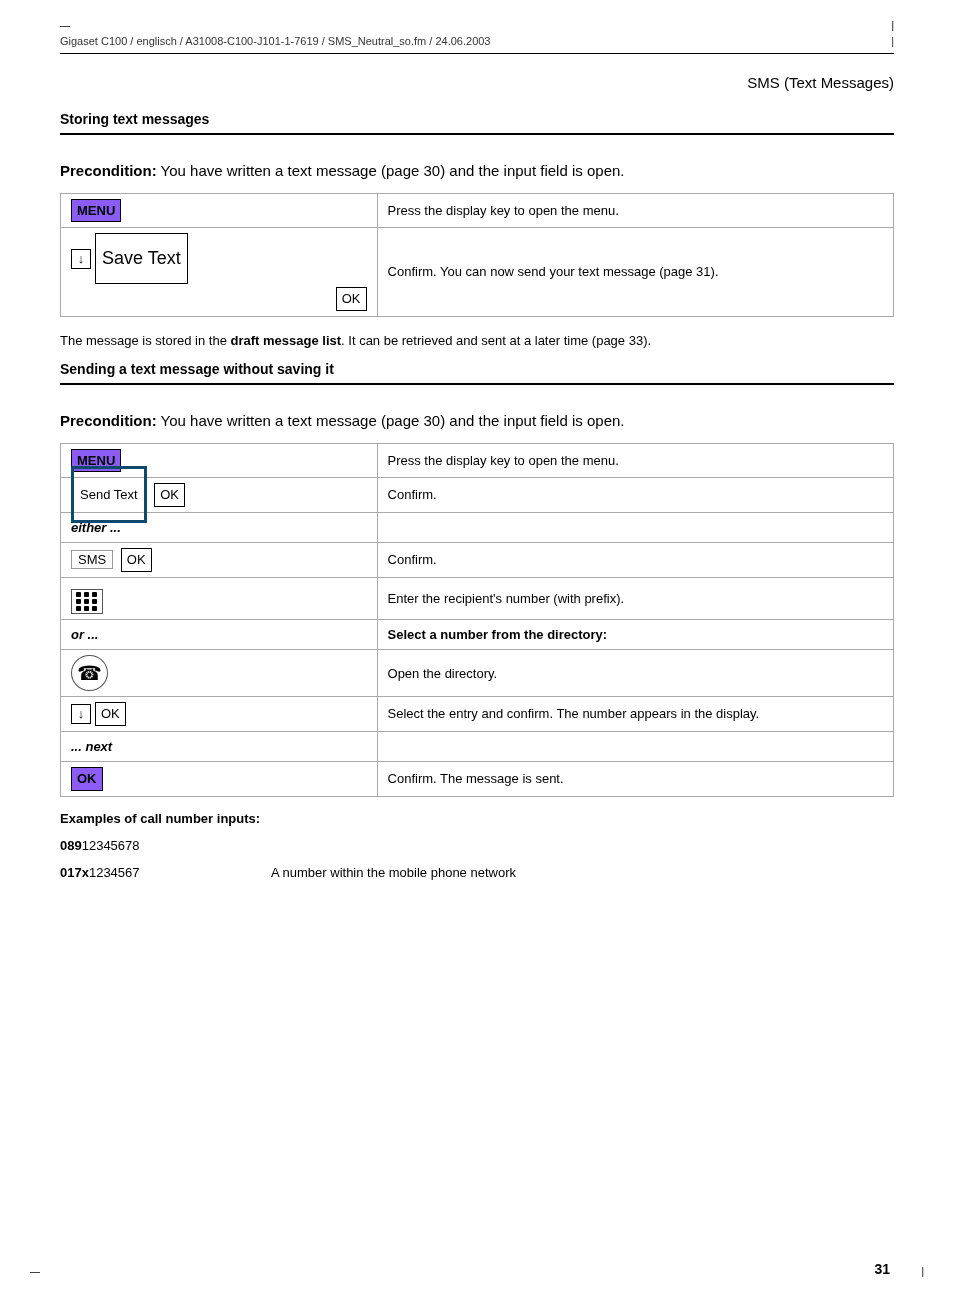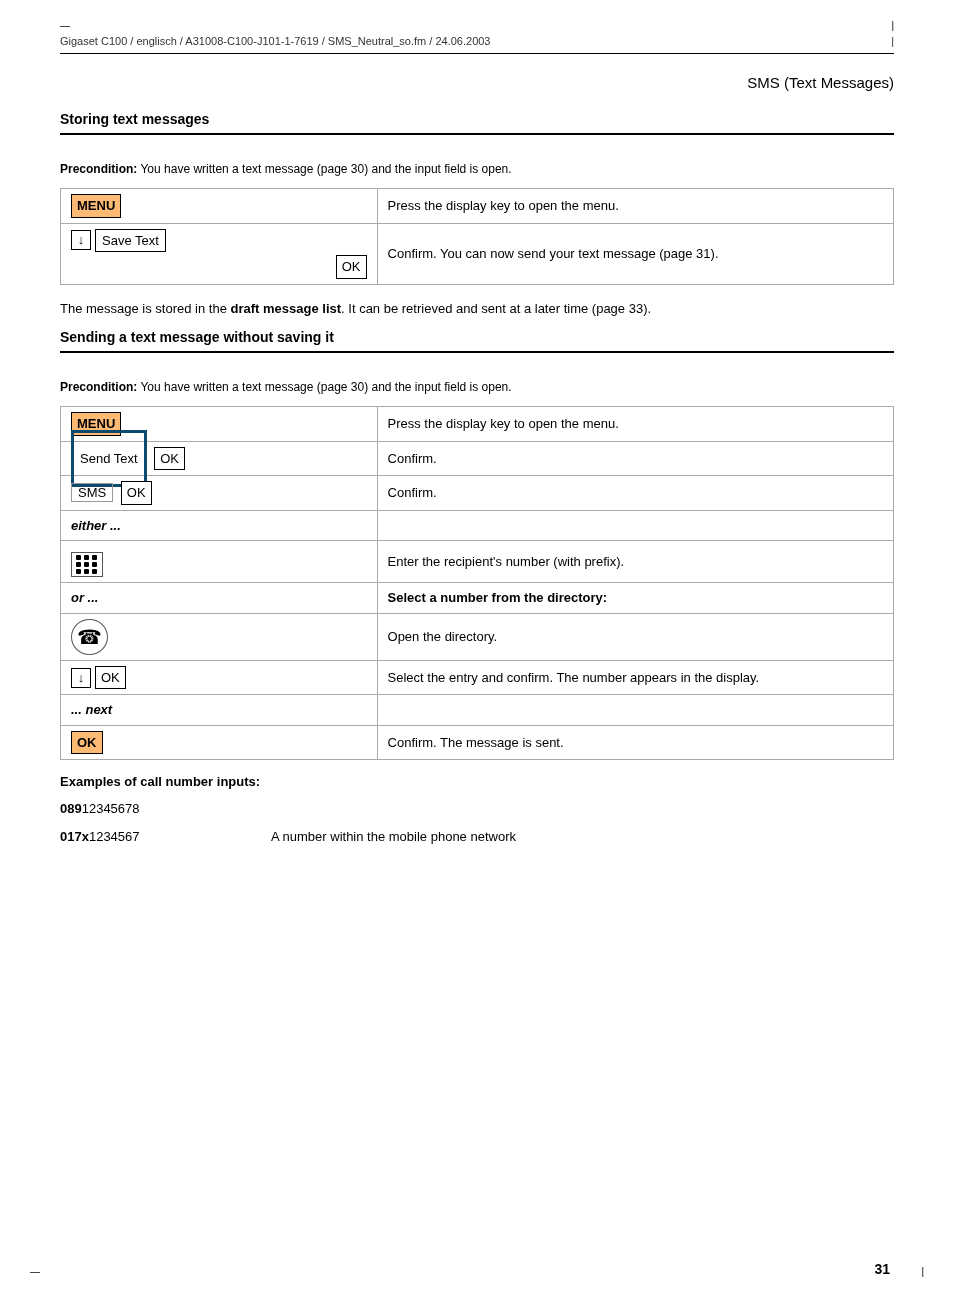--- a/index.html
+++ b/index.html
@@ -45,21 +45,21 @@
       font-size: 14px;
       font-weight: bold;
       margin-bottom: 6px;
     }
     .section-rule {
       border: none;
       border-top: 2px solid #000;
       margin-bottom: 10px;
     }
     .precondition {
-      font-size: 12px;
+      font-size: 15px;
       margin-bottom: 10px;
       line-height: 1.5;
       margin-top: 25px;
     }
     .precondition b {
       font-weight: bold;
     }
     table.steps {
       width: 100%;
       border-collapse: collapse;
@@ -74,21 +74,21 @@
     }
     table.steps td:first-child {
       width: 38%;
     }
     .kbd {
       display: inline-block;
       border: 1px solid #000;
       padding: 1px 5px;
       font-weight: bold;
       font-size: 13px;
-      background: #fdba74;
+      background: #8b5cf6;
     }
     .kbd-ok {
       display: inline-block;
       border: 1px solid #000;
       padding: 1px 5px;
       font-weight: normal;
       font-size: 13px;
       background: #fff;
     }
     .arrow-down {
@@ -188,21 +188,21 @@
         <td>
           <span class="kbd">MENU</span>
         </td>
         <td>Press the display key to open the menu.</td>
       </tr>
 
       <tr>
         <td>
           <div class="save-text-row">
             <span class="arrow-down">↓</span>
-            <span style="border:1px solid #000; padding: 1px 6px; font-size:13px;">Save Text</span>
+            <span style="border:1px solid #000; padding: 11px 6px; font-size:18px;">Save Text</span>
           </div>
           <div style="display:flex; justify-content:flex-end; margin-top:3px;">
             <span class="kbd-ok">OK</span>
           </div>
         </td>
         <td>Confirm. You can now send your text message (page 31).</td>
       </tr>
     </tbody>
   </table>
 
@@ -228,30 +228,30 @@
 
       <tr>
         <td>
           <span style="border:3px solid #0c4a6e; padding:18px 6px; font-size:13px; margin-right:4px;">Send Text</span>
           <span class="kbd-ok">OK</span>
         </td>
         <td>Confirm.</td>
       </tr>
 
       <tr>
+        <td style="font-weight:bold; font-style:italic;">either ...</td>
+        <td></td>
+      </tr>
+
+      <tr>
         <td>
           <span style="border:1px solid #999; padding:1px 6px; font-size:13px; margin-right:4px;">SMS</span>
           <span class="kbd-ok">OK</span>
         </td>
         <td>Confirm.</td>
-      </tr>
-
-      <tr>
-        <td style="font-weight:bold; font-style:italic;">either ...</td>
-        <td></td>
       </tr>
 
       <tr>
         <td>
           
           <span style="display:inline-block; font-size:18px; letter-spacing:-1px; line-height:1; border:1px solid #555; padding:2px 4px;">
             <span style="display:grid; grid-template-columns: repeat(3,6px); gap:2px;">
               <span style="width:5px;height:5px;background:#000;display:block;border-radius:1px;"></span>
               <span style="width:5px;height:5px;background:#000;display:block;border-radius:1px;"></span>
               <span style="width:5px;height:5px;background:#000;display:block;border-radius:1px;"></span>

